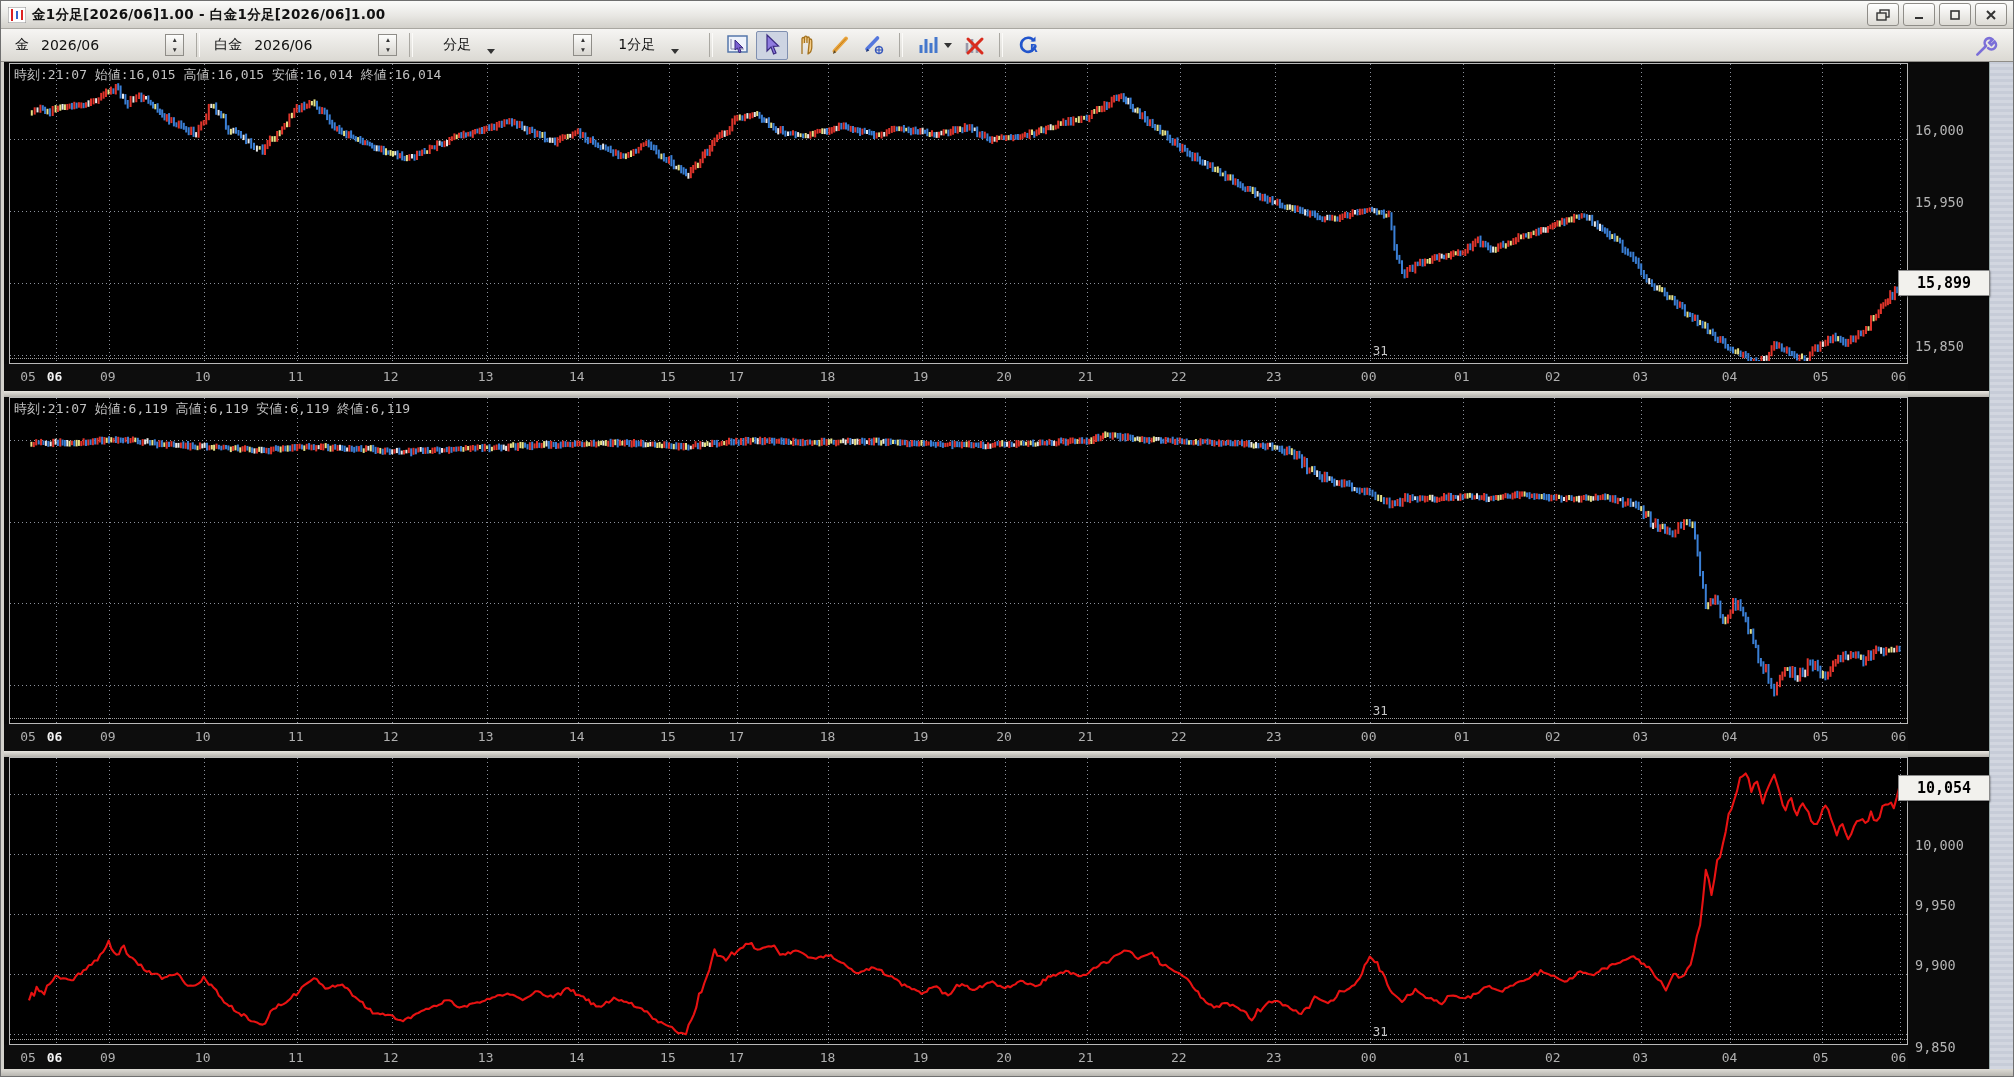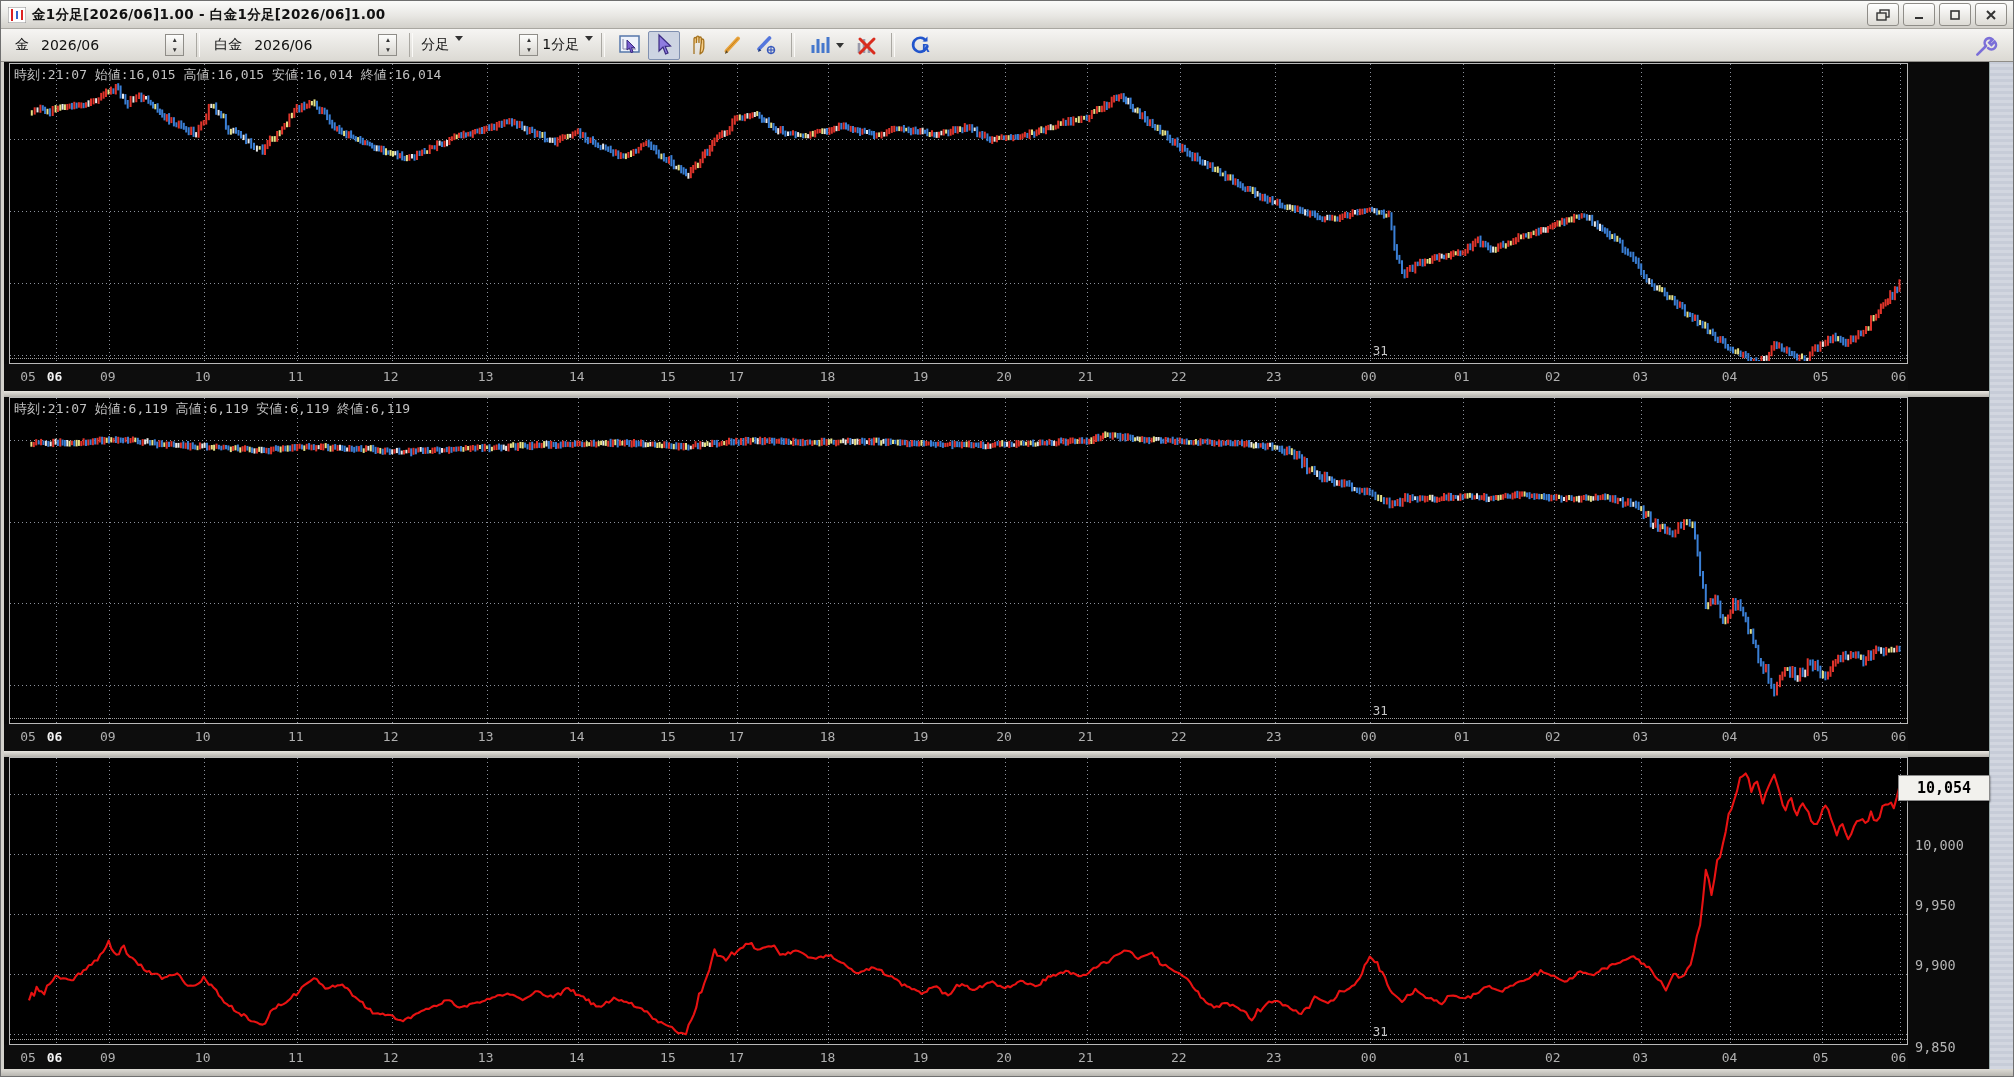--- a/index.html
+++ b/index.html
@@ -20,21 +20,21 @@
   .toolbar{position:absolute;left:0;top:28px;width:100%;height:33px;
     background:linear-gradient(#f6f5f3,#dbd9d3);
     border-bottom:1px solid #8f8d88;display:flex;align-items:center;padding-left:8px;box-sizing:border-box;}
   .tb-label{font-size:14px;color:#111;margin:0 6px;font-family:"DejaVu Sans","Liberation Sans",sans-serif;}
   .spinbox{display:flex;align-items:stretch;height:22px;margin:0 4px;}
   .spin-input{width:56px;height:40px;border:1px solid #7a7a7a;border-right:none;background:#fff;
     font-size:14px;font-family:Liberation Mono, monospace;padding:0 4px;box-sizing:border-box;color:#000;margin-top:40px;}
   .spin-btns{width:17px;display:flex;flex-direction:column;border:1px solid #8f8d88;background:linear-gradient(#fdfdfc,#d8d6d0);}
   .spin-btns span{flex:1;font-size:6.5px;line-height:10px;text-align:center;color:#333;}
   .tb-sep{width:2px;height:24px;margin:0 8px;border-left:1px solid #aaa8a2;border-right:1px solid #fbfaf8;}
-  .tb-drop{display:flex;align-items:flex-start;gap:6px;font-size:14px;color:#111;margin:0 0;
+  .tb-drop{display:flex;align-items:flex-end;gap:16px;font-size:14px;color:#111;margin:0 22px;
     font-family:"DejaVu Sans","Liberation Sans",sans-serif;}
   .dd-arr{width:0;height:0;border-left:4px solid transparent;border-right:4px solid transparent;border-top:5px solid #333;}
   .tbtn{width:30px;height:27px;margin:0 1px;display:flex;align-items:center;justify-content:center;border:1px solid transparent;border-radius:2px;}
   .tbtn.pressed{background:#cdd4e2;border:1px solid #8090b0;}
   .tb-wrench{position:absolute;right:14px;top:4px;}
   
   .chartarea{position:absolute;left:3px;top:61px;width:1988px;height:1009px;background:#0a0a0a;}
   .rightstrip{position:absolute;right:0;top:61px;width:23px;height:1013px;
      background:repeating-linear-gradient(0deg,#d2d6e0 0 3px,#c7ccd8 3px 6px);border-left:1px solid #9aa;}
   .bottomframe{position:absolute;left:0;bottom:0;width:100%;height:7px;background:linear-gradient(#dddbd5,#b8b6b0);}
@@ -1012,20 +1012,26 @@
           <span class="xtick" style="left: 1174.78px;">22</span>
           <span class="xtick" style="left: 1269.73px;">23</span>
           <span class="xtick" style="left: 1364.68px;">00</span>
           <span class="xtick" style="left: 1457.73px;">01</span>
           <span class="xtick" style="left: 1548.89px;">02</span>
           <span class="xtick" style="left: 1636.24px;">03</span>
           <span class="xtick" style="left: 1725.49px;">04</span>
           <span class="xtick" style="left: 1816.65px;">05</span>
           <span class="xtick" style="left: 1894.5px;">06</span>
         </div>
+        <div class="gutter" style="top: 0px; height: 328px;">
+          <div class="ylab" style="top: 57.88px;">16,000</div>
+          <div class="ylab" style="top: 129.88px;">15,950</div>
+          <div class="ylab" style="top: 273.88px;">15,850</div>
+          <div class="badge" style="top: 207.32px;">15,899</div>
+        </div>
       </div>
       <div class="panelsep" style="top: 329px;"></div>
       <div class="panel" style="top: 335px; height: 354px;">
         <div class="plot" style="top: 0px; width: 1899px; height: 327px; text-align: center;">
           <svg width="1897" height="325">
             <g>
               <line x1="46.5" y1="0" x2="46.5" y2="325" stroke="#8d929c" stroke-width="1" stroke-dasharray="1 3"></line>
               <line x1="99.5" y1="0" x2="99.5" y2="325" stroke="#8d929c" stroke-width="1" stroke-dasharray="1 3"></line>
               <line x1="194.5" y1="0" x2="194.5" y2="325" stroke="#8d929c" stroke-width="1" stroke-dasharray="1 3"></line>
               <line x1="287.5" y1="0" x2="287.5" y2="325" stroke="#8d929c" stroke-width="1" stroke-dasharray="1 3"></line>

